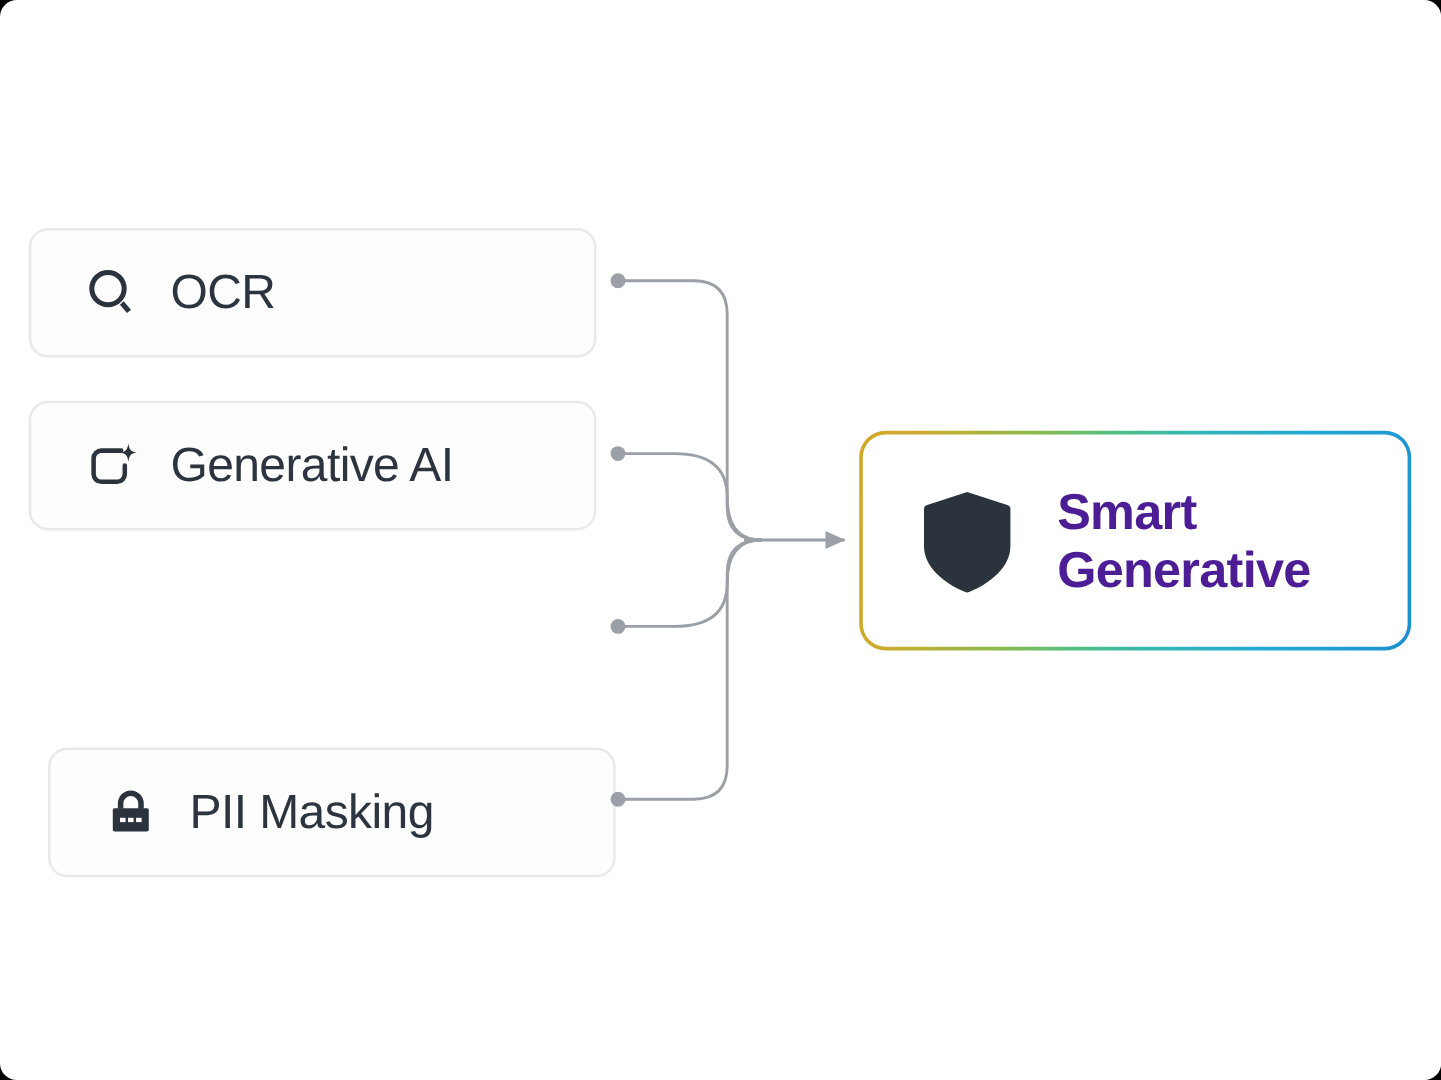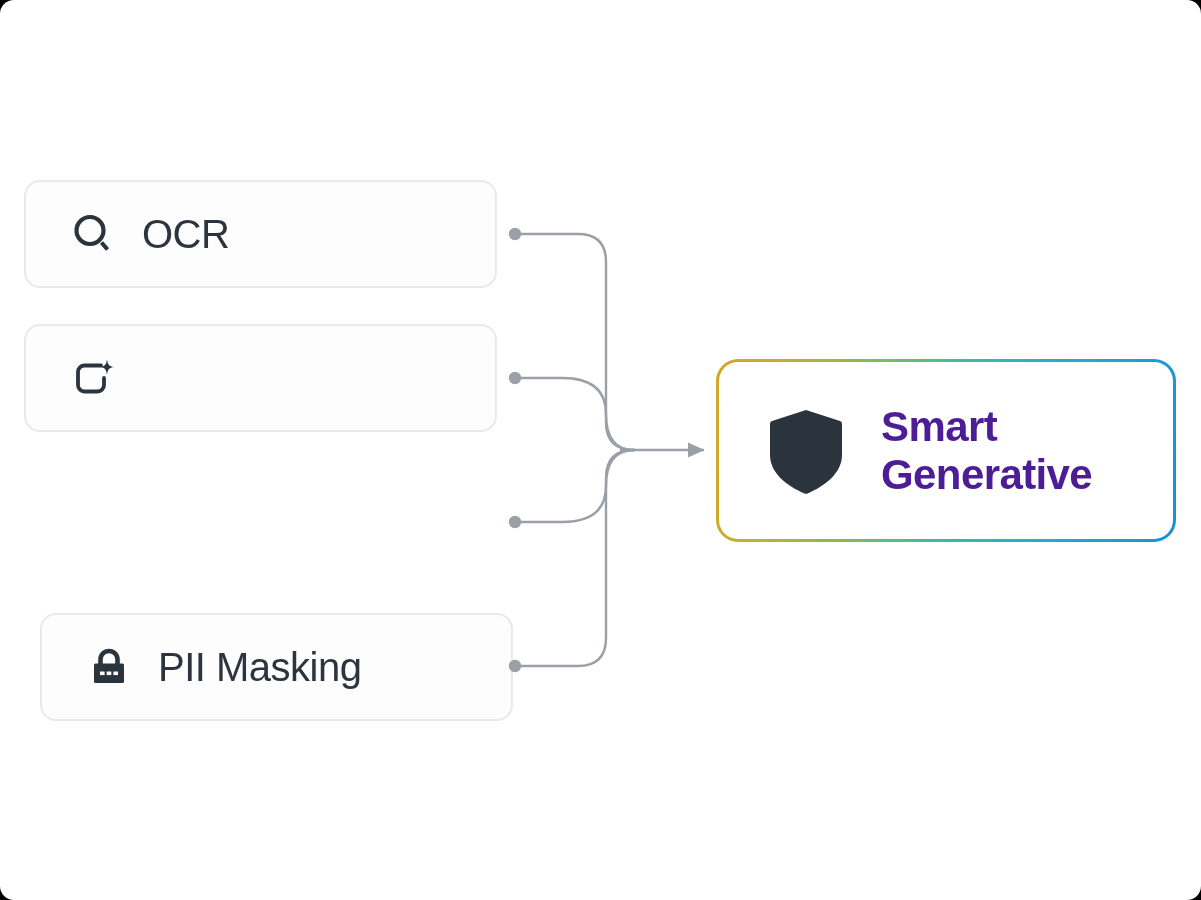--- a/index.html
+++ b/index.html
@@ -23,21 +23,21 @@
     height: 900px;
     background: #ffffff;
     border-radius: 14px;
     overflow: hidden;
   }
 
   
   #feature-list {
     position: absolute;
     left: 0;
-    top: 0;
+    top: 10px;
     width: 500px;
     height: 736px;
   }
   .feature-card {
     position: absolute;
     left: 24px;
     width: 473px;
     height: 108px;
     background: #fdfdfd;
     border: 2px solid #e8e9ea;
@@ -140,20 +140,21 @@
         <svg width="46" height="46" viewBox="0 0 46 46" aria-hidden="true">
           <path d="M31 10.5 L14.5 10.5 A6.5 6.5 0 0 0 8 17 L8 30
                    A6.5 6.5 0 0 0 14.5 36.5 L27.5 36.5
                    A6.5 6.5 0 0 0 34 30 L34 23" fill="none" stroke="#2b343c" stroke-width="3.8" stroke-linecap="round" stroke-linejoin="round"></path>
           <path d="M37 4.5 C37.9 10.0 39.2 11.3 44 12.1
                    C39.2 12.9 37.9 14.2 37 19.7
                    C36.1 14.2 34.8 12.9 30 12.1
                    C34.8 11.3 36.1 10.0 37 4.5 Z" fill="#2b343c"></path>
         </svg>
       </span>
+      <span class="feature-label">Generative AI</span>
     </div>
 
 
     <div class="feature-card" style="top:613px;margin-left:16px;">
       <span class="icon-wrap">
         <svg width="46" height="46" viewBox="0 0 46 46" aria-hidden="true">
           <path d="M14.5 20 L14.5 15.5 A8.5 8.5 0 0 1 31.5 15.5 L31.5 20" fill="none" stroke="#2b343c" stroke-width="4.6" stroke-linecap="butt"></path>
           <rect x="8" y="19.5" width="30" height="19.5" rx="1.5" fill="#2b343c"></rect>
           <rect x="14" y="27.5" width="4.6" height="3.6" fill="#ffffff"></rect>
           <rect x="20.7" y="27.5" width="4.6" height="3.6" fill="#ffffff"></rect>

